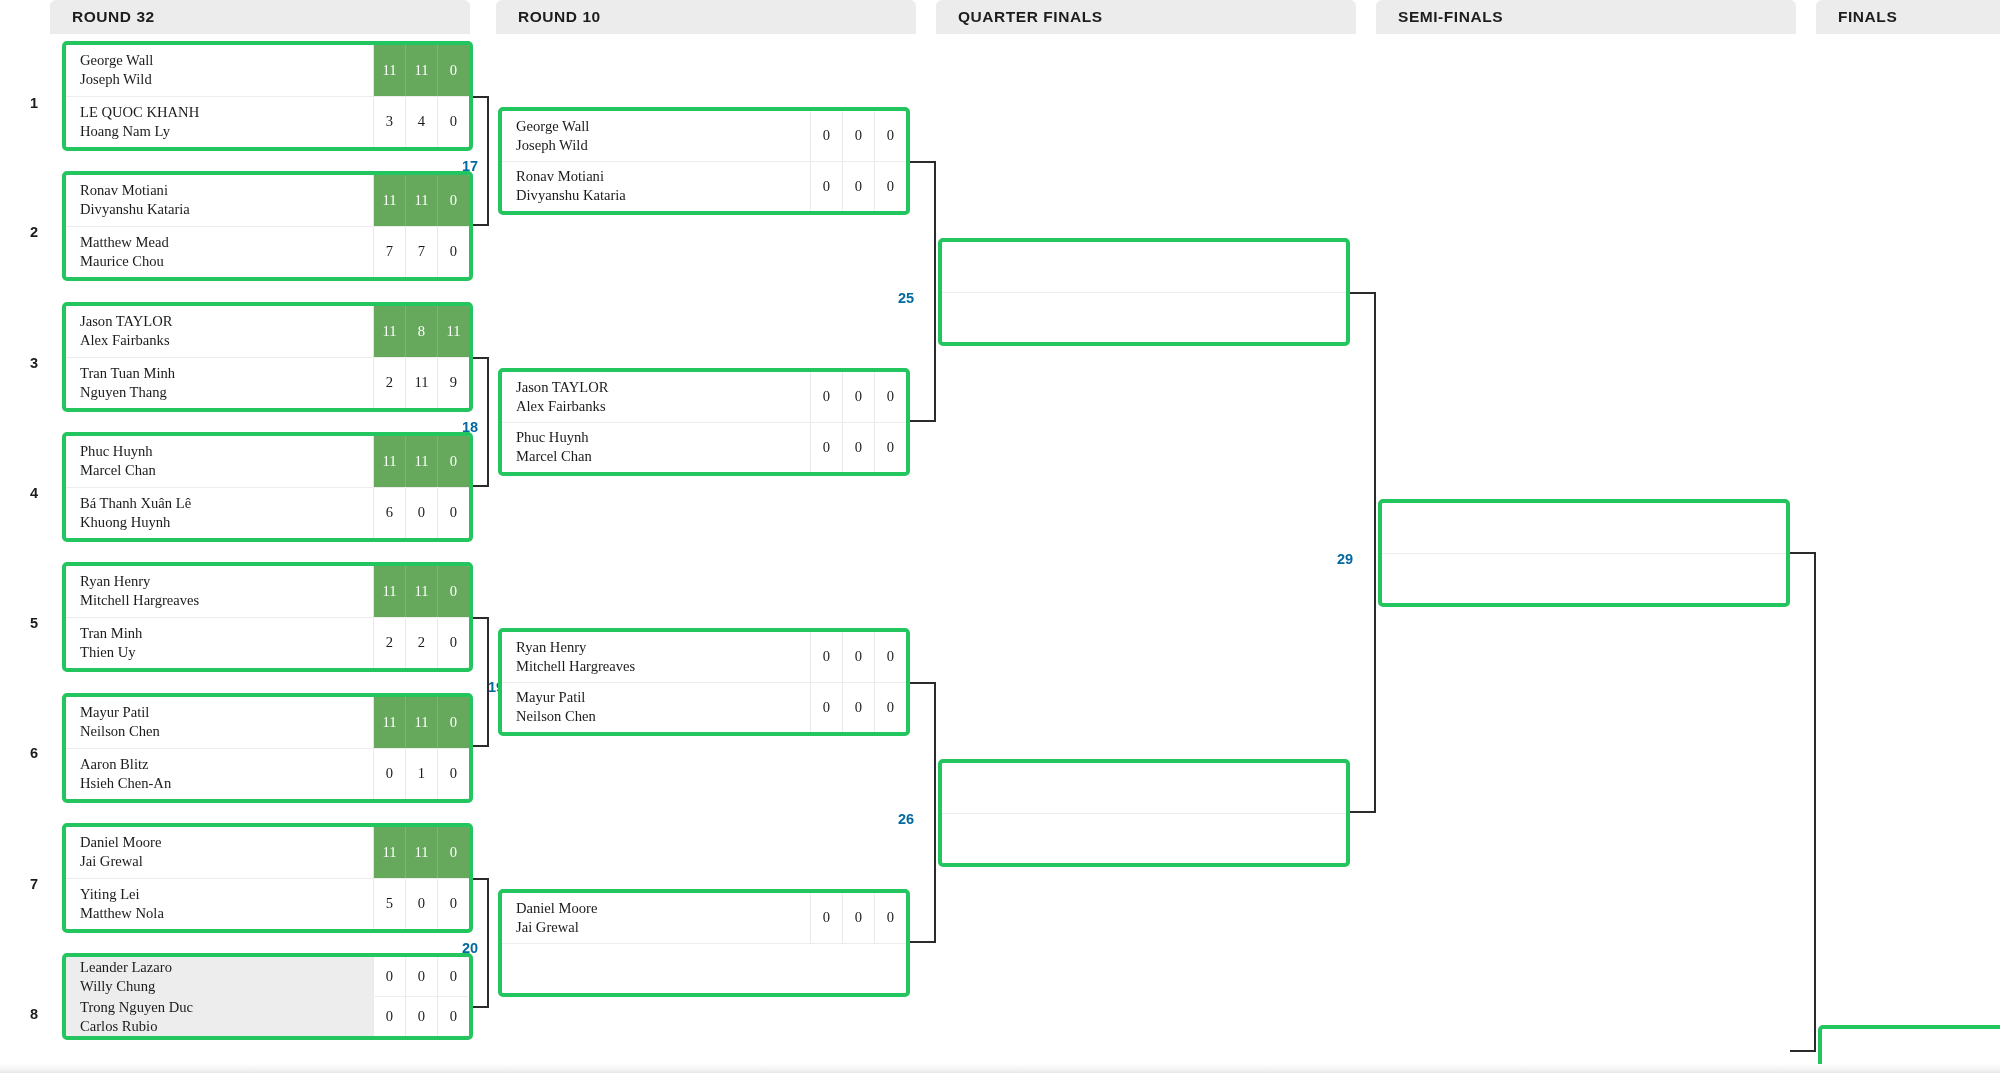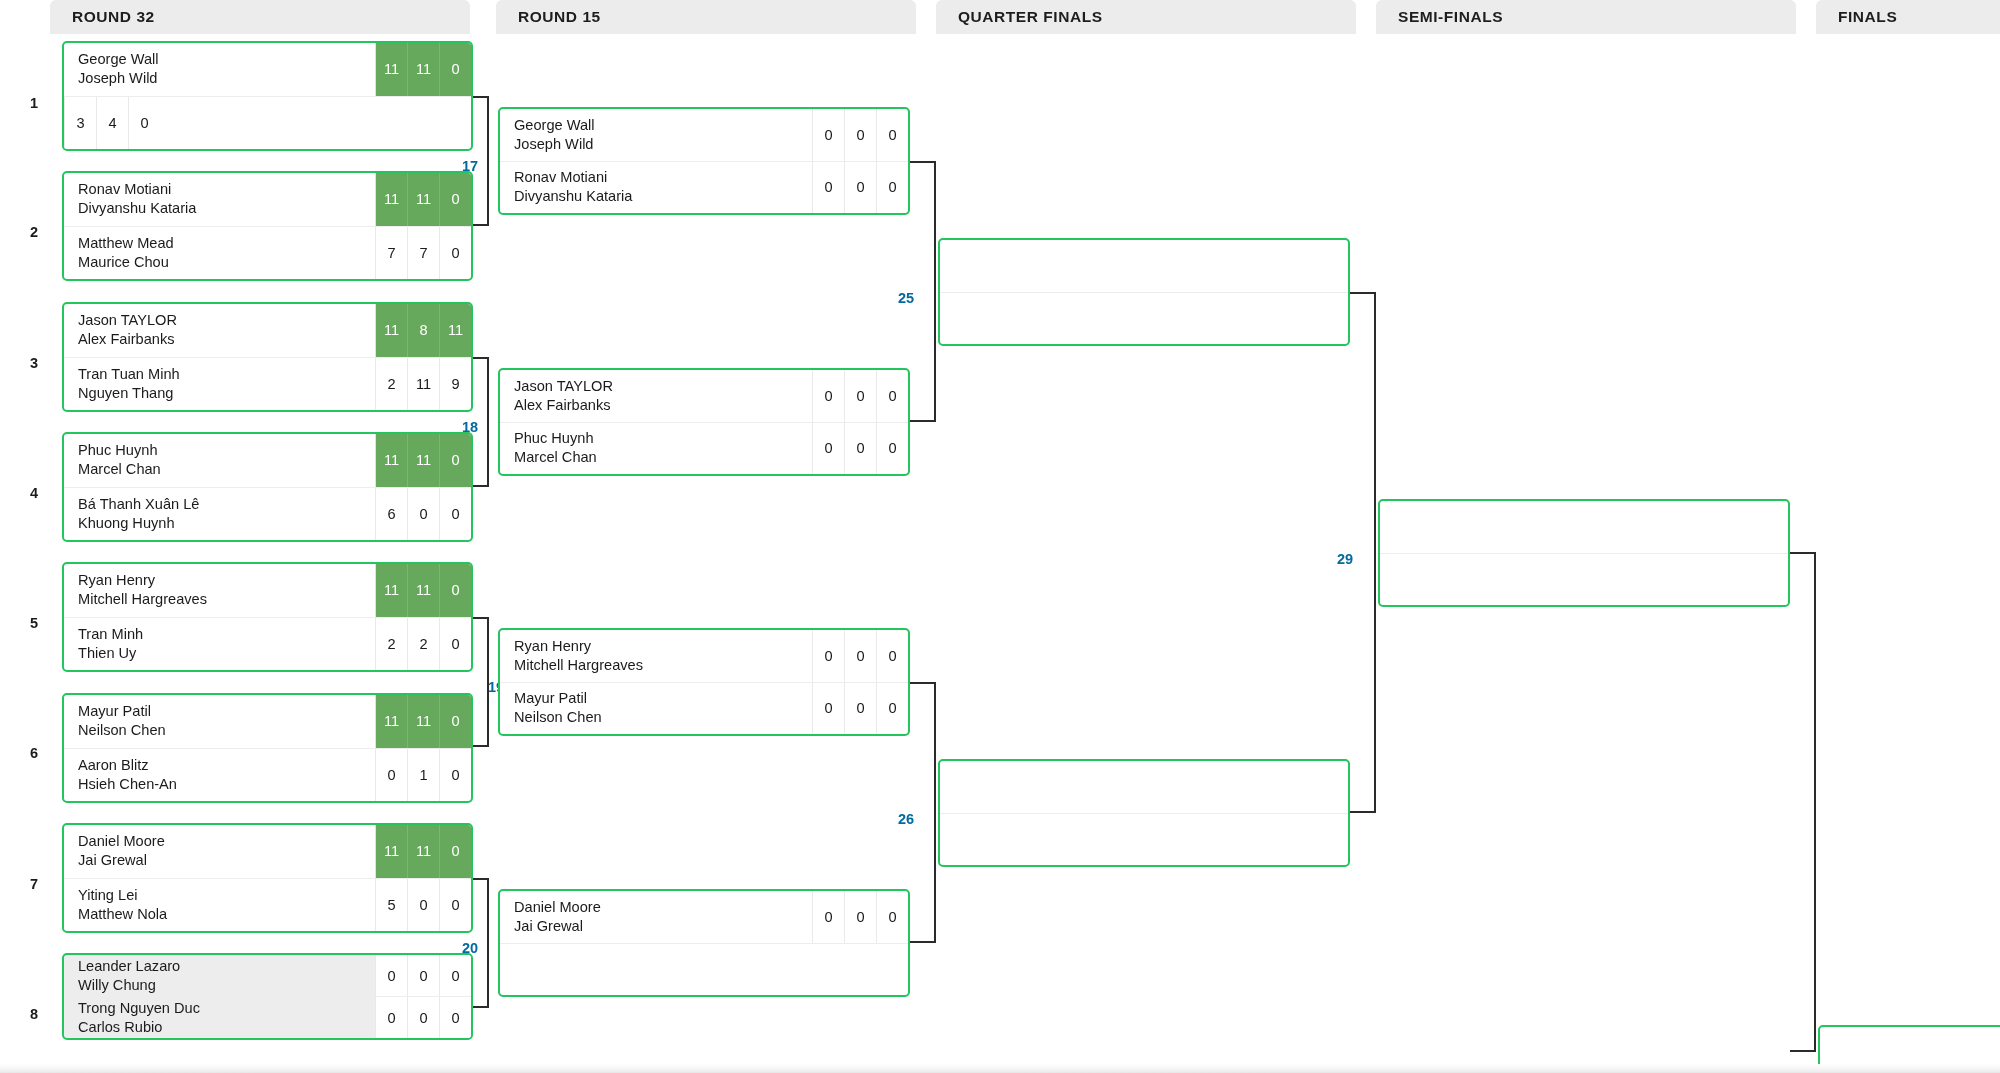--- a/index.html
+++ b/index.html
@@ -26,26 +26,27 @@
     font-weight:700;
     letter-spacing:.55px;
     color:#1d1d1d;
     top:0;
   }
 
   
   .card{
     position:absolute;
     box-sizing:border-box;
-    border:2px solid #22c55e;
+    border:4px solid #22c55e;
     border-radius:5px;
     background:#ffffff;
     overflow:hidden;
     display:flex;
     flex-direction:column;
+    font-family:Liberation Serif, serif;
   }
   .card.shaded{background:#ededed;}
   .team{
     flex:1 1 50%;
     display:flex;
     align-items:stretch;
     min-height:0;
   }
   .team + .team{border-top:1px solid #ededed;}
   .names{
@@ -136,21 +137,21 @@
 <body>
 
 <div class="bracket">
 
   <div class="top-rule"></div>
 
   <div class="round-head" style="left:50px;width:420px;">
     <span>ROUND 32</span>
   </div>
   <div class="round-head" style="left:496px;width:420px;">
-    <span>ROUND 15</span>
+    <span>ROUND 10</span>
   </div>
   <div class="round-head" style="left:1376px;width:420px;">
     <span>SEMI-FINALS</span>
   </div>
   <div class="round-head" style="left:936px;width:420px;">
     <span>QUARTER FINALS</span>
   </div>
   <div class="round-head" style="left:1816px;width:420px;">
     <span>FINALS</span>
   </div>
@@ -170,20 +171,24 @@
         <span>George Wall</span>
         <span>Joseph Wild</span>
       </div>
       <div class="scores">
         <div class="sc">11</div>
         <div class="sc">11</div>
         <div class="sc">0</div>
       </div>
     </div>
     <div class="team">
+      <div class="names">
+        <span>LE QUOC KHANH</span>
+        <span>Hoang Nam Ly</span>
+      </div>
       <div class="scores">
         <div class="sc">3</div>
         <div class="sc">4</div>
         <div class="sc">0</div>
       </div>
     </div>
   </div>
 
   <div class="card" style="left:62px;top:171px;width:411px;height:110px;">
     <div class="team win">

